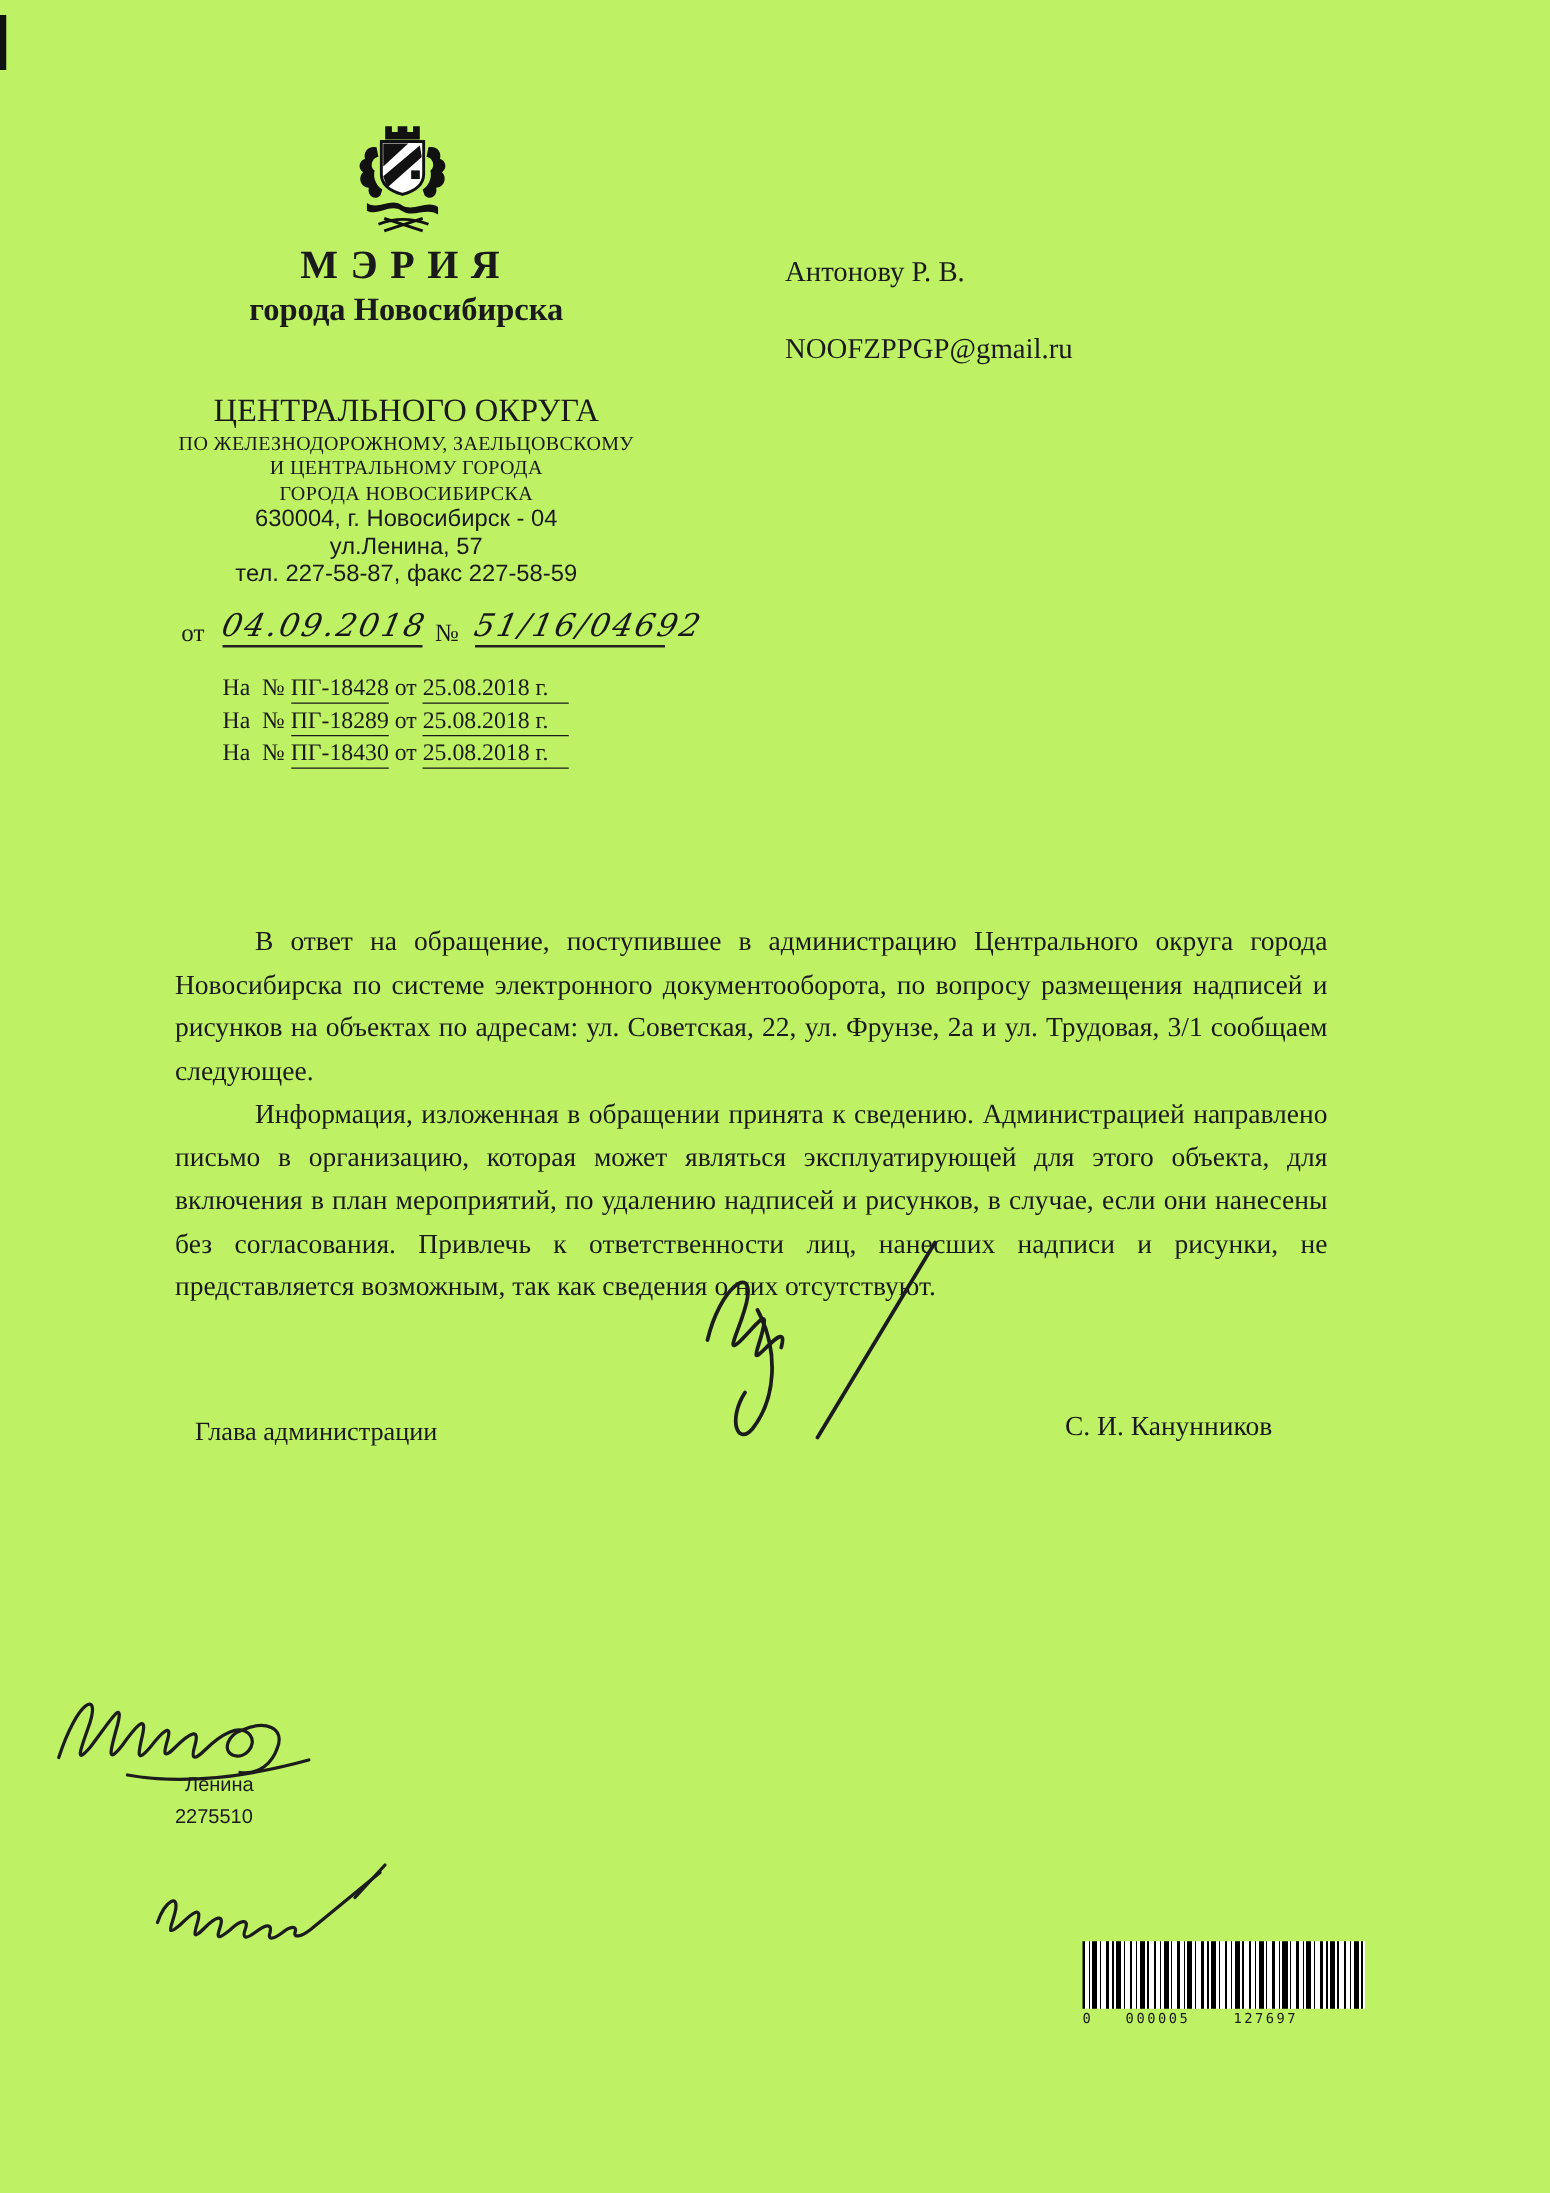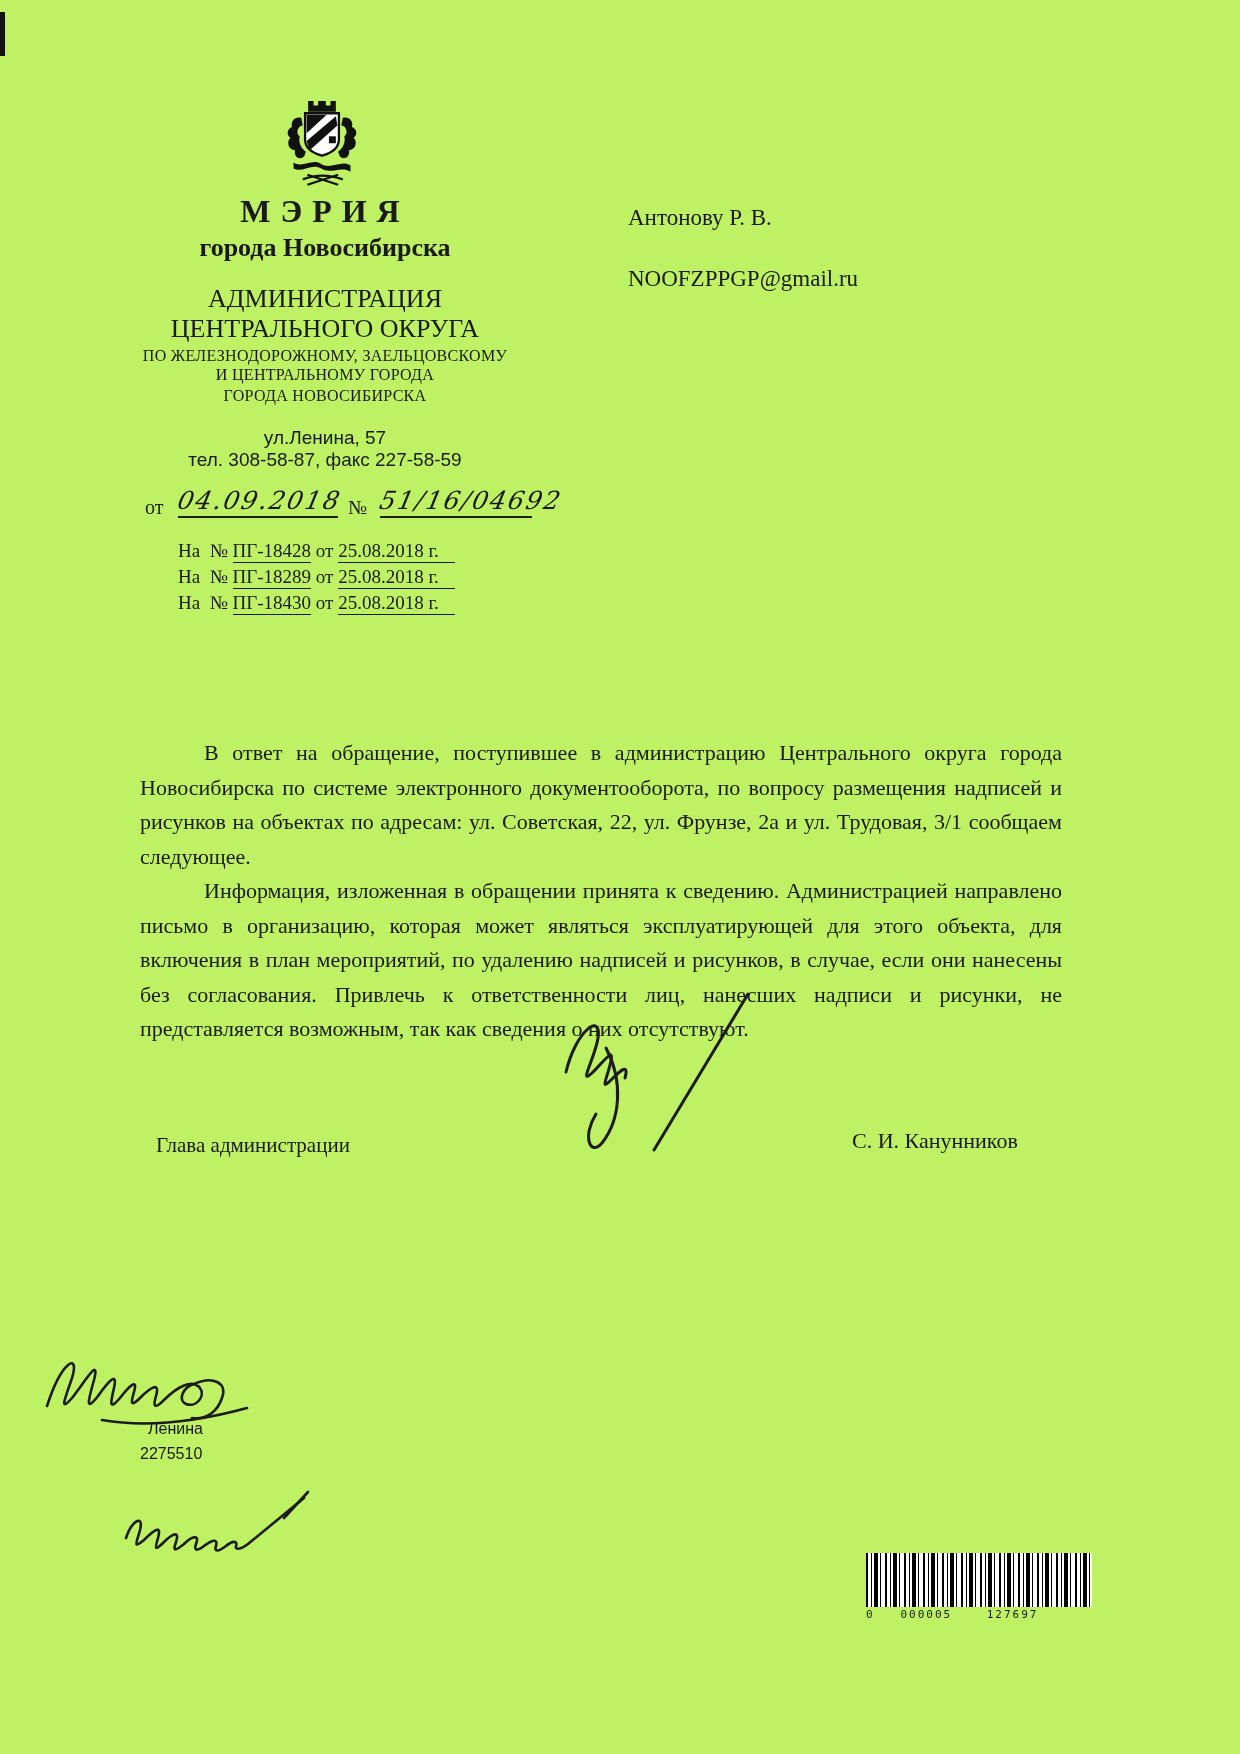--- a/index.html
+++ b/index.html
@@ -92,27 +92,27 @@
 
     <rect x="74" y="50" width="9" height="9" fill="#111"></rect>
 
     <path d="M28 84 C40 92 52 78 64 86 C76 94 90 80 102 88 L102 96 C90 88 76 100 64 92 C52 84 40 98 28 92 Z" fill="#111"></path>
 
     <path d="M46 100 L86 113 M86 100 L46 113 M40 106 Q65 96 92 106" stroke="#111" stroke-width="3" fill="none"></path>
   </svg>
 
   <div class="abs center-col org1 serif">МЭРИЯ</div>
   <div class="abs center-col org2 serif">города Новосибирска</div>
-  <div class="abs center-col dept1 serif">АДМИНИСТРАЦИЯ</div>
   <div class="abs center-col dept2 serif">ЦЕНТРАЛЬНОГО ОКРУГА</div>
   <div class="abs center-col districts d1 serif">ПО ЖЕЛЕЗНОДОРОЖНОМУ, ЗАЕЛЬЦОВСКОМУ</div>
   <div class="abs center-col districts d2 serif">И ЦЕНТРАЛЬНОМУ ГОРОДА</div>
   <div class="abs center-col districts d3 serif">ГОРОДА НОВОСИБИРСКА</div>
+  <div class="abs center-col addr a1 sans">630004, г. Новосибирск - 04</div>
   <div class="abs center-col addr a2 sans">ул.Ленина, 57</div>
-  <div class="abs center-col addr a3 sans">тел. 308-58-87, факс 227-58-59</div>
+  <div class="abs center-col addr a3 sans">тел. 227-58-87, факс 227-58-59</div>
 
   <div class="abs recipient-name serif">Антонову Р. В.</div>
   <div class="abs recipient-email serif">NOOFZPPGP@gmail.ru</div>
 
   <div class="abs ref-line">
     <span class="ref-label" style="left:145px;top:8px;">от</span>
     <span class="fill-line" style="left:178px;width:160px;top:-2px;"><span class="handwriting">04.09.2018</span></span>
     <span class="ref-label" style="left:348px;top:8px;">№</span>
     <span class="fill-line" style="left:380px;width:152px;top:-2px;"><span class="handwriting">51/16/04692</span></span>
   </div>

